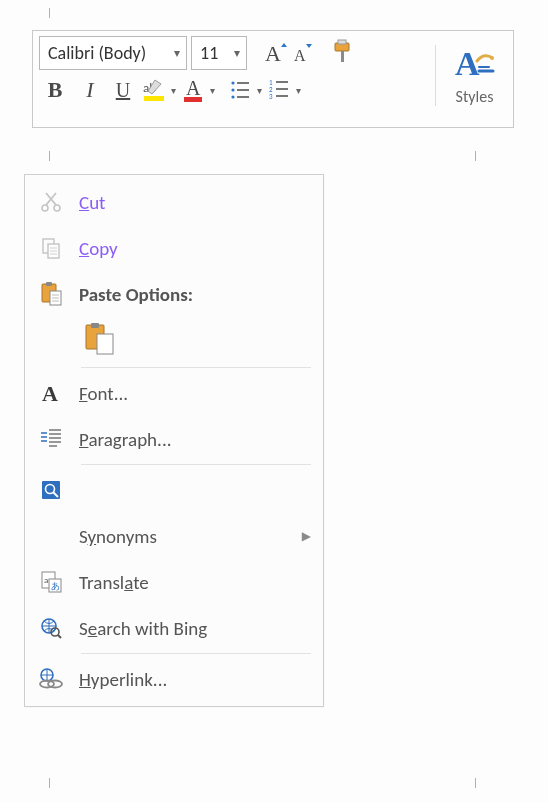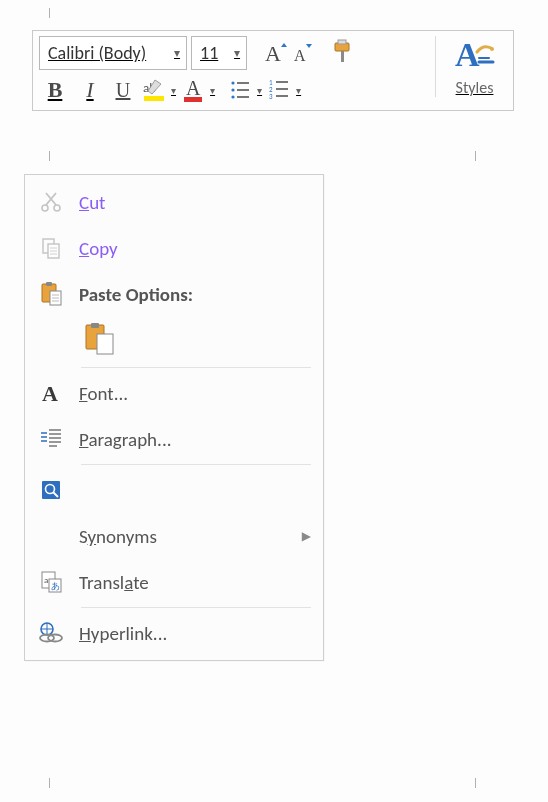--- a/index.html
+++ b/index.html
@@ -15,24 +15,23 @@
   
   .tick { position: absolute; width: 1px; height: 10px; background: #b0b0b0; }
 
   
   .mini-toolbar {
     position: absolute;
     left: 32px; top: 30px;
     width: 482px;
     background: #fdfdfd;
     border: 1px solid #c9c9c9;
-    padding: 5px 6px 4px 6px;
+    padding: 5px 6px 21px 6px;
     display: flex;
-    align-items: flex-start;
-    text-decoration: underline;
+    align-items: flex-end;
   }
   .tb-main { flex: 1; display: flex; flex-direction: column; gap: 4px; }
   .tb-row { display: flex; align-items: center; gap: 4px; }
   .combo {
     display: flex; align-items: center;
     border: 1px solid #b8b8b8; background: #fff;
     height: 34px;
   }
   .combo input {
     border: none; outline: none; font-size: 18px;
@@ -304,20 +303,31 @@
       <svg width="24" height="24" viewBox="0 0 24 24">
         <rect x="3" y="2" width="13" height="16" fill="#fff" stroke="#888"></rect>
         <text x="5" y="13" font-size="9" fill="#555">a</text>
         <rect x="10" y="9" width="12" height="13" fill="#fff" stroke="#888"></rect>
         <text x="12" y="19" font-size="9" fill="#2e6fbf">あ</text>
       </svg>
     </span>
     <span class="label">Transl<span class="ul">a</span>te</span>
   </div>
 
+  <div class="cm-item">
+    <span class="icon-slot">
+      <svg width="24" height="24" viewBox="0 0 24 24">
+        <circle cx="10" cy="10" r="7" fill="none" stroke="#2e6fbf" stroke-width="1.6"></circle>
+        <path d="M3 10h14M10 3v14M5 5q5 5 10 0M5 15q5 -5 10 0" stroke="#2e6fbf" stroke-width="1" fill="none"></path>
+        <circle cx="16" cy="16" r="4" fill="none" stroke="#555" stroke-width="1.6"></circle>
+        <path d="M19 19l3 3" stroke="#555" stroke-width="2"></path>
+      </svg>
+    </span>
+    <span class="label">S<span class="ul">e</span>arch with Bing</span>
+  </div>
 
   <div class="cm-sep"></div>
 
   <div class="cm-item">
     <span class="icon-slot">
       <svg width="26" height="24" viewBox="0 0 26 24">
         <circle cx="9" cy="8" r="6" fill="none" stroke="#2e6fbf" stroke-width="1.6"></circle>
         <path d="M3 8h12M9 2v12" stroke="#2e6fbf" stroke-width="1" fill="none"></path>
         <ellipse cx="9" cy="17" rx="7" ry="3.5" fill="none" stroke="#888" stroke-width="1.8"></ellipse>
         <ellipse cx="17" cy="17" rx="7" ry="3.5" fill="none" stroke="#888" stroke-width="1.8"></ellipse>

